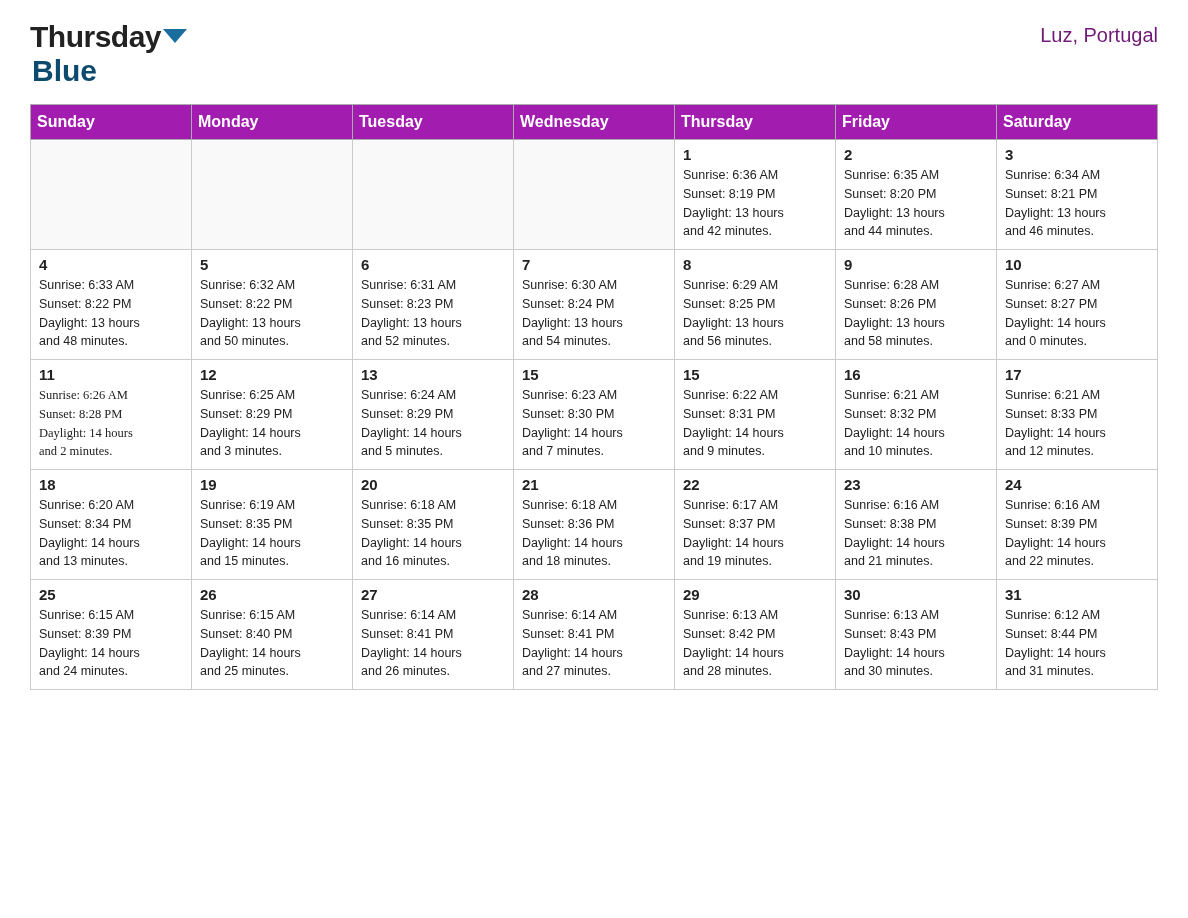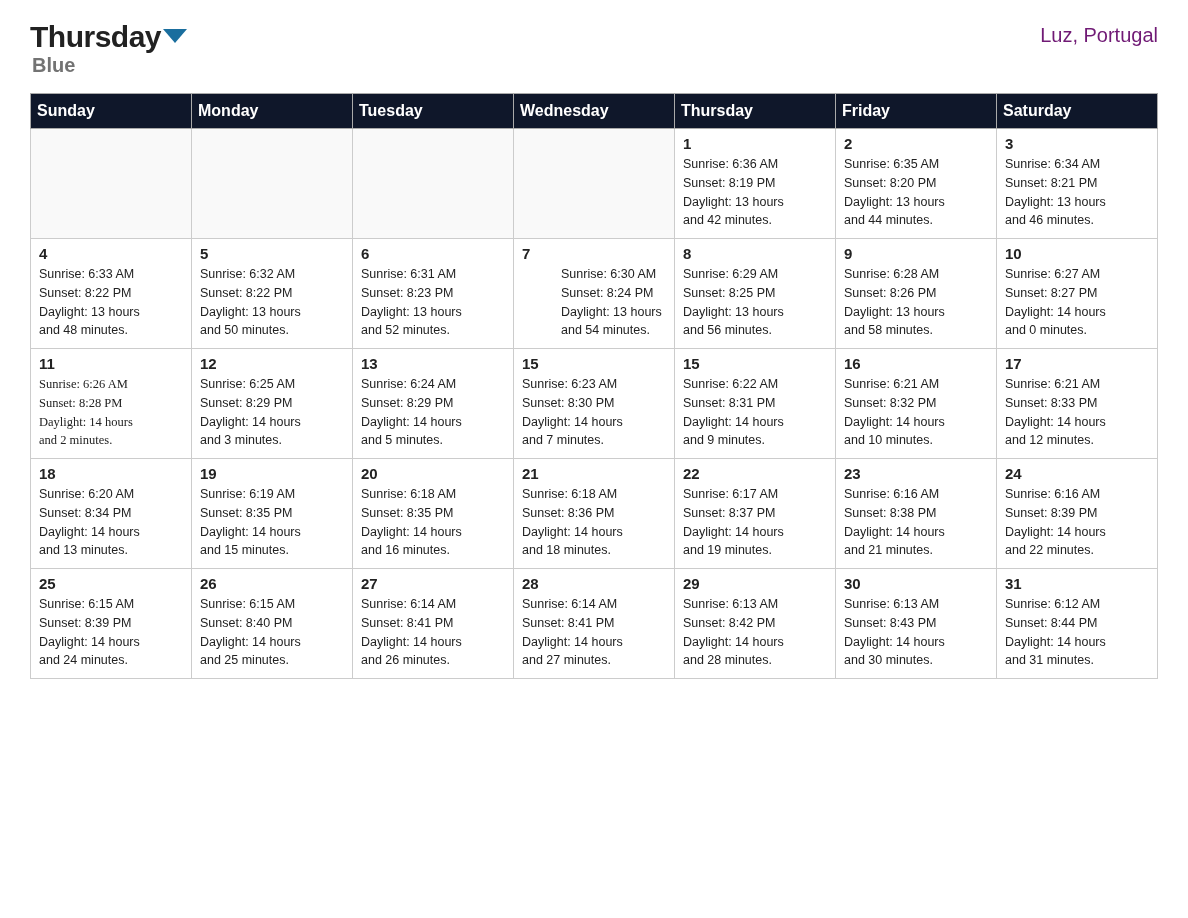--- a/index.html
+++ b/index.html
@@ -30,21 +30,21 @@
       font-size: 20px;
       color: #701a75;
       margin-top: 4px;
     }
     .calendar {
       width: 100%;
       border-collapse: collapse;
       border: 1px solid #aaa;
     }
     .calendar thead tr th {
-      background-color: #0f172a;
+      background-color: #a21caf;
       color: #fff;
       padding: 8px 6px;
       font-size: 16px;
       font-weight: bold;
       border: 1px solid #aaa;
       text-align: left;
     }
     .calendar tbody tr td {
       vertical-align: top;
       border: 1px solid #ccc;
@@ -95,23 +95,23 @@
       vertical-align: middle;
       margin-left: 2px;
       margin-bottom: 2px;
     }
     .logo-row2 {
       display: flex;
       align-items: center;
       margin-left: 2px;
     }
     .logo-row2 .blue-text {
-      font-size: 20px;
-      font-weight: bold;
-      color: #737373;
+      font-size: 30px;
+      font-weight: bold;
+      color: #0c4a6e;
     }
   </style>
 </head>
 <body>
 
 <div class="header">
   <div class="logo-wrapper">
     <div class="logo-row1">
       <span class="logo-general">Thursday</span>
       <span class="logo-triangle-down"></span>
@@ -182,21 +182,21 @@
         </td>
         <td>
           <span class="day-number">6</span>
           <div class="day-info" style="white-space: pre-line;">Sunrise: 6:31 AM
 Sunset: 8:23 PM
 Daylight: 13 hours
 and 52 minutes.</div>
         </td>
         <td>
           <span class="day-number">7</span>
-          <div class="day-info" style="white-space: pre-line; margin-left: 39px;">Sunrise: 6:30 AM
+          <div class="day-info" style="white-space: pre-line;">Sunrise: 6:30 AM
 Sunset: 8:24 PM
 Daylight: 13 hours
 and 54 minutes.</div>
         </td>
         <td>
           <span class="day-number">8</span>
           <div class="day-info" style="white-space: pre-line;">Sunrise: 6:29 AM
 Sunset: 8:25 PM
 Daylight: 13 hours
 and 56 minutes.</div>

